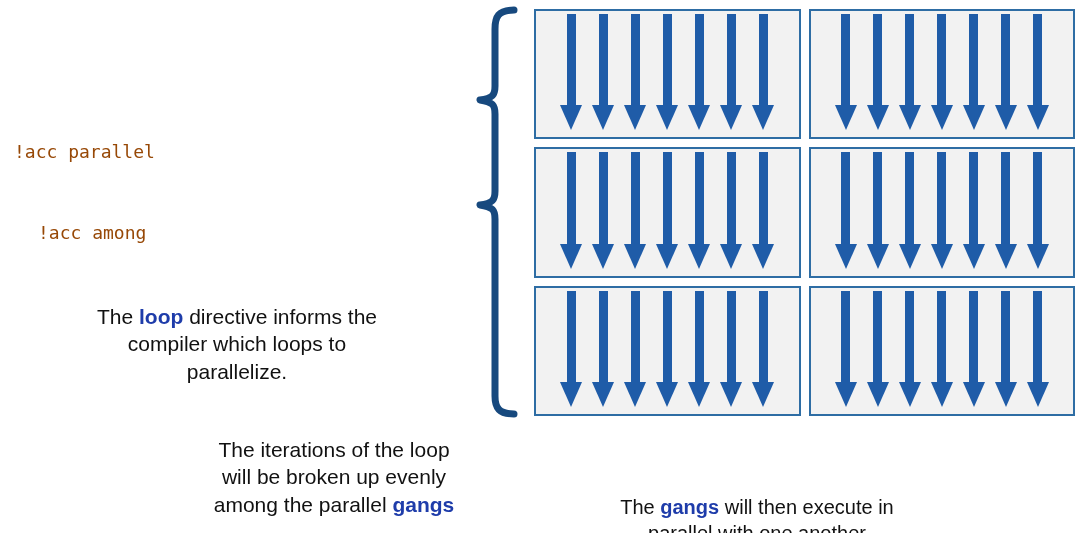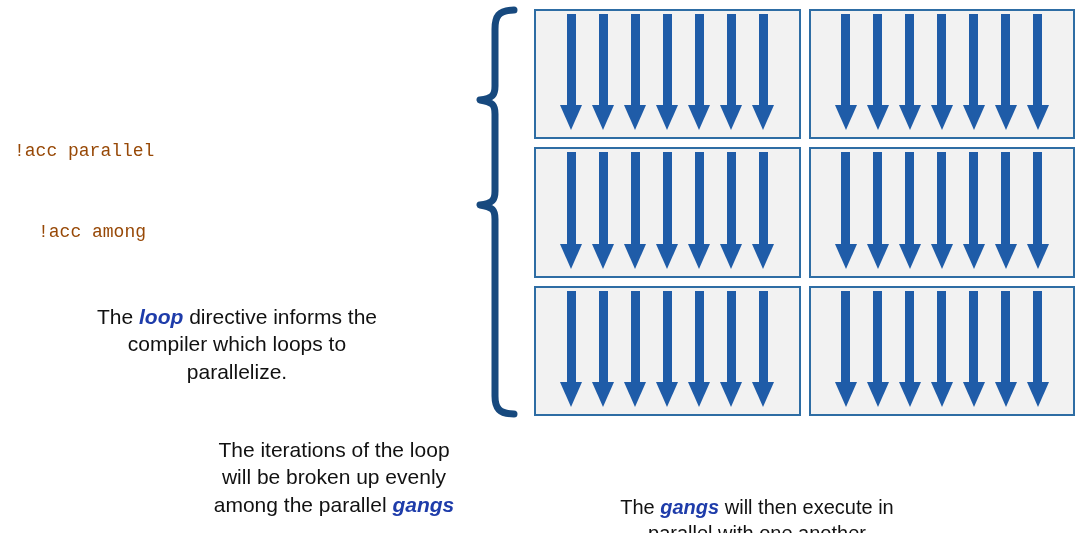--- a/index.html
+++ b/index.html
@@ -19,31 +19,31 @@
     --keyword-blue:#1e3caa;
   }
   
   .code{
     position:absolute;
     font-family:"DejaVu Sans Mono","Liberation Mono",monospace;
     font-size:18px;line-height:23px;white-space:pre;
   }
   .code-a{left:14px;top:94px;}
   .code-b{left:38px;top:175px;}
-  .code .brown{color:var(--code-directive);font-family:Liberation Mono, monospace;}
+  .code .brown{color:var(--code-directive);}
   .code .green{color:var(--code-comment);}
   
   .caption{
     position:absolute;text-align:center;line-height:1.3;
     font-size:21px;color:#111111;
   }
   .cap1{left:87px;top:303px;width:300px;}
   .cap2{left:204px;top:436px;width:260px;}
   .cap3{left:587px;top:446px;width:340px;font-size:20px;margin-top:48px;}
-  .kw{font-weight:bold;font-style:italic;color:var(--keyword-blue);}
+  .kw{font-weight:bold;color:var(--keyword-blue);}
   
   .brace{position:absolute;left:468px;top:6px;width:58px;height:414px;}
   
   .grid{
     position:absolute;left:534px;top:9px;width:541px;height:407px;
     display:grid;grid-template-columns:1fr 1fr;grid-template-rows:1fr 1fr 1fr;
     gap:8px;
   }
   .box{
     background:var(--box-bg);

